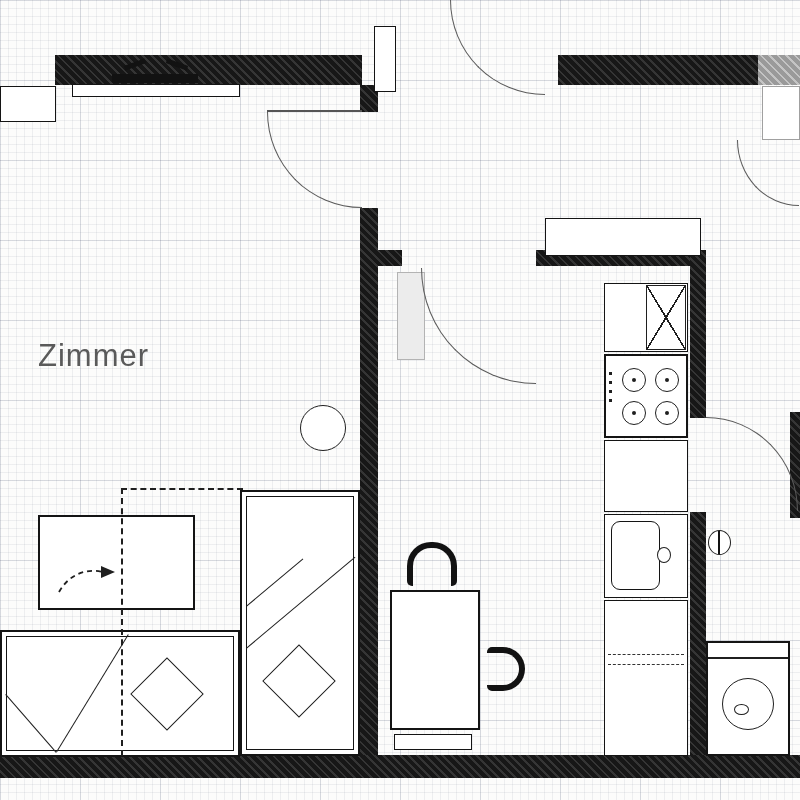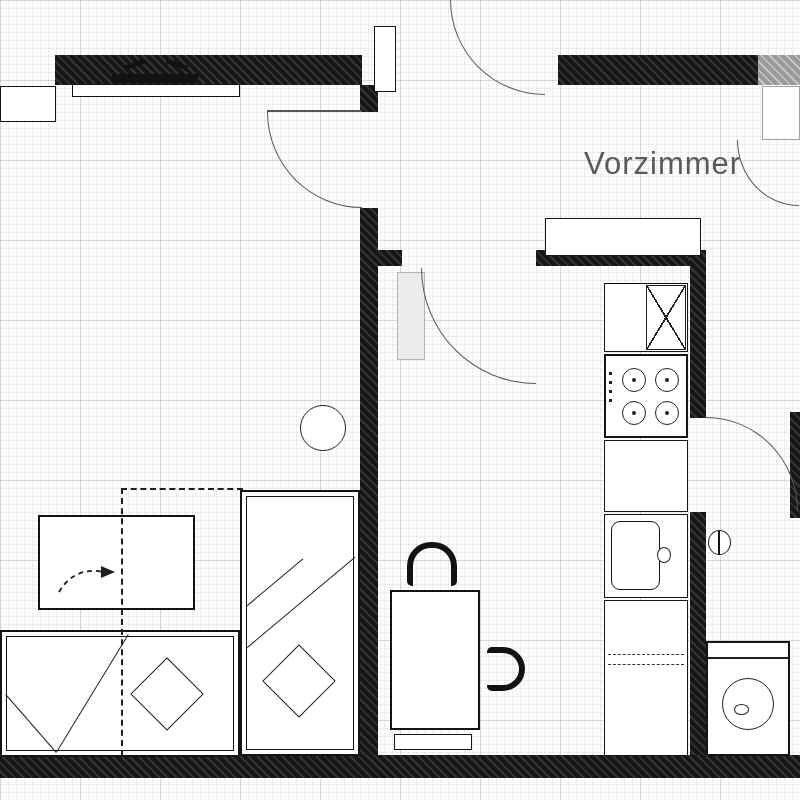--- a/index.html
+++ b/index.html
@@ -141,15 +141,15 @@
   <div class="bar" style="left:718px;top:531px;width:2px;height:23px;"></div>
 
   <div class="furn" style="left:706px;top:641px;width:84px;height:115px;"></div>
   <div class="lineh" style="left:708px;top:657px;width:80px;"></div>
   <div class="circle" style="left:722px;top:678px;width:52px;height:52px;"></div>
   <div class="circle" style="left:734px;top:704px;width:15px;height:11px;"></div>
 
   <div class="furn thin" style="left:545px;top:218px;width:156px;height:38px;"></div>
   <div class="furn hairline" style="left:762px;top:86px;width:38px;height:54px;"></div>
 
-  <div class="room-label" style="left:584px;top:146px;">Vorzimmer</div>
+  <div class="room-label" style="left:38px;top:338px;">Zimmer</div>
 
 </div>
 
 </body></html>

